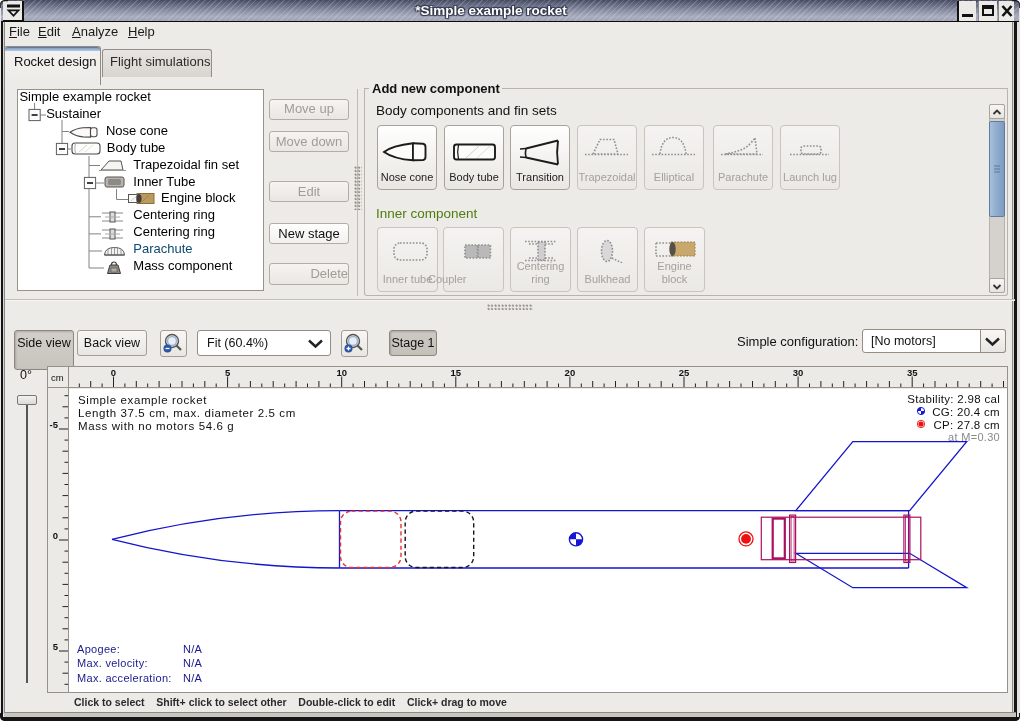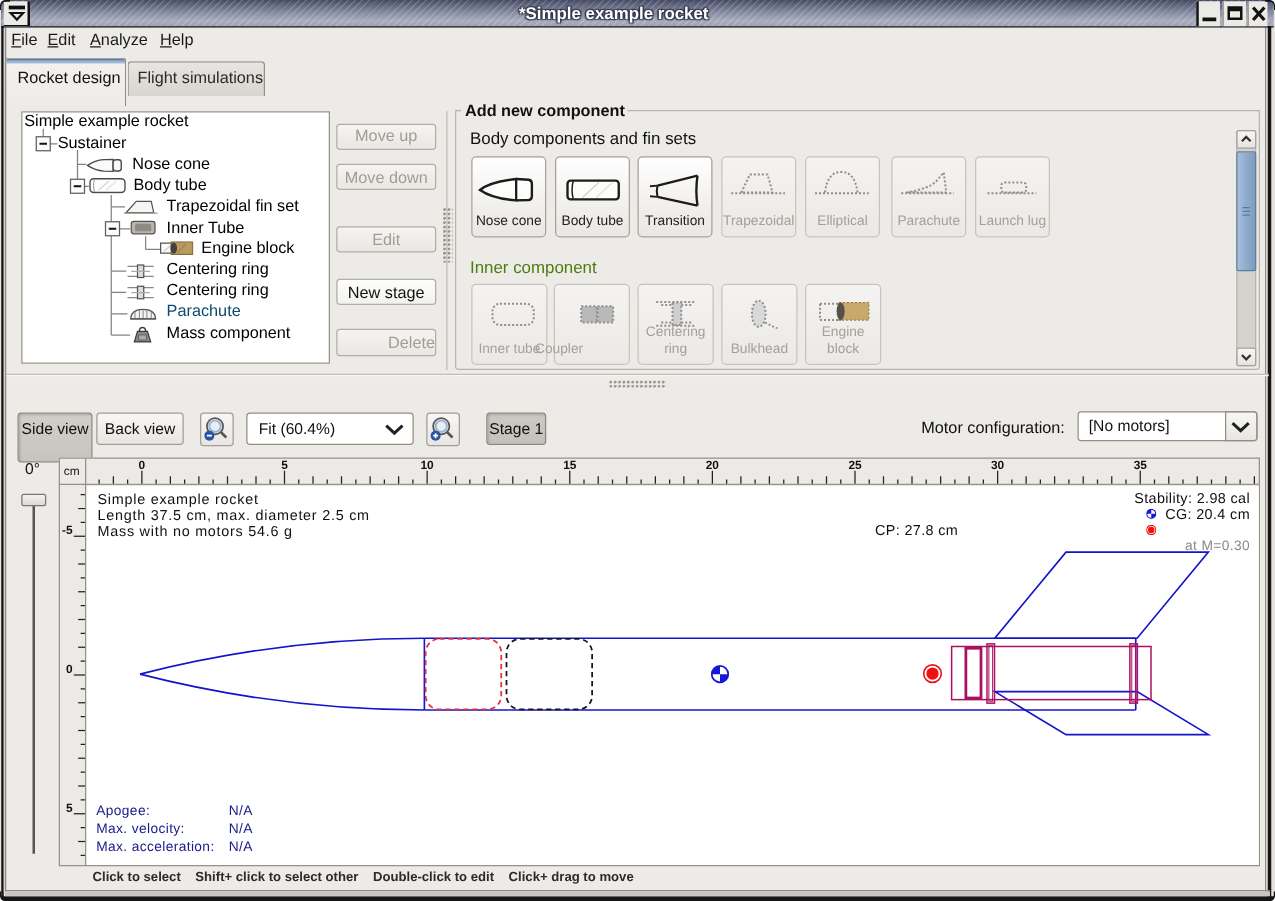--- a/index.html
+++ b/index.html
@@ -294,21 +294,21 @@
 
 <div class="ab" style="left:341px;top:330px;width:27px;height:27px;background:linear-gradient(#f8f7f5,#e8e6e2);border:1px solid #a49d94;border-radius:3px"><svg width="25" height="25">
       <circle cx="11" cy="10" r="6.5" fill="#e8eef5" stroke="#555" stroke-width="1.4"></circle>
       <circle cx="11" cy="10" r="4.5" fill="none" stroke="#9bb3cc" stroke-width="1.5"></circle>
       <line x1="15.5" y1="14.5" x2="20" y2="19" stroke="#555" stroke-width="2.2"></line>
       <circle cx="6.5" cy="17.5" r="4" fill="#2a55a5"></circle>
       <path d="M4.5 17.5 L8.5 17.5 M6.5 15.5 L6.5 19.5" stroke="#fff" stroke-width="1.3"></path>
     </svg></div>
 
 <div class="ab" style="left:389px;top:330px;width:48px;height:26px;background:linear-gradient(#cdcac5,#c4c1bb);border:1px solid #8e877d;border-radius:3px;box-shadow:inset 1px 1px 2px rgba(0,0,0,0.18);text-align:center;line-height:24px;font-size:12.5px;color:#111">Stage 1</div>
-<div class="txt" style="left:737px;top:333.5px;font-size:13px;color:#111">Motor configuration:</div>
+<div class="txt" style="left:737px;top:333.5px;font-size:13px;color:#111">Simple configuration:</div>
 <div class="ab" style="left:862px;top:329px;width:144px;height:24px;background:#fff;border:1px solid #958d83;border-radius:3px"></div>
 <div class="ab" style="left:980px;top:329px;width:26px;height:24px;background:linear-gradient(#f8f7f5,#e8e6e2);border:1px solid #958d83;border-radius:0 3px 3px 0"></div>
 <div class="txt" style="left:871px;top:334px;font-size:12.5px;color:#111">[No motors]</div>
 <svg class="ab" style="left:983px;top:334px" width="20" height="14">
     <path d="M3 4.5 L9.5 10.5 L16 4.5" fill="none" stroke="#222" stroke-width="2.4"></path>
   </svg>
 
 <div class="txt" style="left:20px;top:368px;font-size:12.5px;color:#111">0°</div>
 <div class="ab" style="left:26px;top:400px;width:2px;height:283px;background:#555"></div>
 <div class="ab" style="left:17px;top:395px;width:20px;height:10px;background:linear-gradient(#f2f1ef,#dddad5);border:1px solid #777;border-radius:2px"></div>
@@ -481,21 +481,21 @@
       <circle r="7" fill="none" stroke="#ee1111" stroke-width="1.3"></circle>
       <circle r="4.9" fill="#ee1111" stroke="none"></circle>
     </g>
   </svg>
 
 <div class="txt" style="left:78px;top:393.5px;font-size:11.5px;color:#111;letter-spacing:0.6px">Simple example rocket</div>
 <div class="txt" style="left:78px;top:406.5px;font-size:11.5px;color:#111;letter-spacing:0.6px">Length 37.5 cm, max. diameter 2.5 cm</div>
 <div class="txt" style="left:78px;top:419.5px;font-size:11.5px;color:#111;letter-spacing:0.6px">Mass with no motors 54.6 g</div>
 <div class="txt" style="left:700px;top:393px;width:300px;text-align:right;font-size:11.5px;color:#111;letter-spacing:0.3px">Stability: 2.98 cal</div>
 <div class="txt" style="left:700px;top:406px;width:300px;text-align:right;font-size:11.5px;color:#111;letter-spacing:0.3px">CG: 20.4 cm</div>
-<div class="txt" style="left:700px;top:419px;width:300px;text-align:left;font-size:11.5px;color:#111;letter-spacing:0.3px">CP: 27.8 cm</div>
+<div class="txt" style="left:700px;top:419px;width:300px;text-align:right;font-size:11.5px;color:#111;letter-spacing:0.3px">CP: 27.8 cm</div>
 <div class="txt" style="left:700px;top:430.5px;width:300px;text-align:right;font-size:11px;color:#8a8a8a;letter-spacing:0.3px">at M=0.30</div>
 <svg class="ab" style="left:917px;top:407px" width="8" height="8">
     <g transform="translate(4,4)">
       <circle r="3.6" fill="#fff" stroke="#1616d6" stroke-width="1"></circle>
       <path d="M0,0 L0,-3.6 A3.6 3.6 0 0 0 -3.6,0 Z" fill="#1616d6"></path>
       <path d="M0,0 L0,3.6 A3.6 3.6 0 0 0 3.6,0 Z" fill="#1616d6"></path>
     </g>
   </svg>
 <svg class="ab" style="left:917px;top:420px" width="8" height="8">
     <circle cx="4" cy="4" r="3.7" fill="none" stroke="#ee1111" stroke-width="0.9"></circle>

